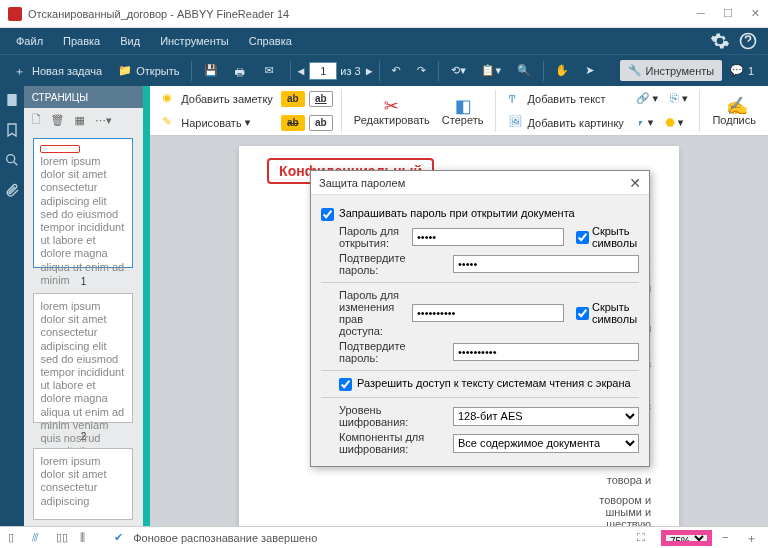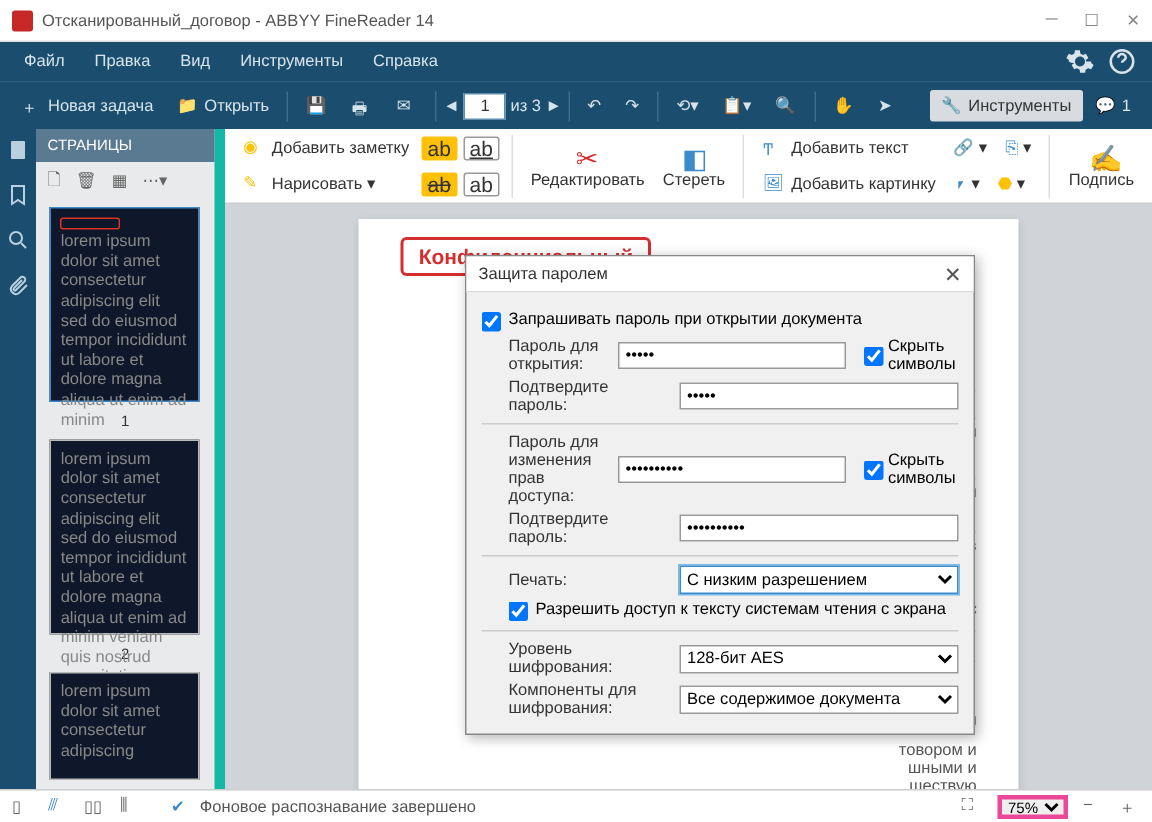--- a/index.html
+++ b/index.html
@@ -21,32 +21,32 @@
 .pagectl input{width:28px;height:18px;text-align:center;border:1px solid #5a8daf;background:#fff;color:#333}
 .toolbar1 .right{margin-left:auto;display:flex;align-items:center}
 .instrbtn{background:#d8dce0;color:#333;padding:4px 8px;display:flex;align-items:center;gap:4px;border-radius:2px}
 .main{display:flex;height:calc(100% - 28px - 26px - 32px - 22px)}
 .leftbar{width:28px;background:#1a4d6e;display:flex;flex-direction:column;align-items:center;padding-top:6px;gap:14px}
 .leftbar .li{width:16px;height:16px;color:#b8d0e0;cursor:pointer;display:flex;align-items:center;justify-content:center}
 .pages{width:148px;background:#e8eaec;border-right:7px solid #14b8a6;display:flex;flex-direction:column}
 .pages-hdr{height:22px;background:#5a7a92;color:#fff;display:flex;align-items:center;padding:0 8px;font-size:10px}
 .pages-tools{height:24px;display:flex;align-items:center;padding:0 8px;gap:10px;color:#666}
 .thumbs{flex:1;overflow:hidden;padding:6px;display:flex;flex-direction:column;gap:6px;align-items:center}
-.thumb{width:100px;height:130px;background:#0f172a;border:1px solid #bbb;position:relative;padding:6px;font-size:5px;color:#888;line-height:1.2}
+.thumb{width:100px;height:130px;background:#ffffff;border:1px solid #bbb;position:relative;padding:6px;font-size:5px;color:#888;line-height:1.2}
 .thumb.sel{border:1px solid #3a8acc}
 .tnum{text-align:center;font-size:10px;color:#333;margin-top:2px}
 .confid{width:40px;height:8px;border:1px solid #d32;border-radius:2px;margin-bottom:2px}
 .content{flex:1;background:#d0d4d8;position:relative;display:flex;flex-direction:column}
 .ribbon{height:50px;background:#fff;border-bottom:1px solid #ccc;display:flex;align-items:center;padding:2px 8px;gap:4px}
 .rgrp{display:flex;flex-direction:column;gap:2px}
 .rrow{display:flex;align-items:center;gap:4px;height:22px}
 .rb{display:flex;align-items:center;gap:3px;padding:2px 4px;cursor:pointer;color:#333;white-space:nowrap}
 .ricon{width:16px;height:16px}
 .rsep{width:1px;height:42px;background:#ddd;margin:0 4px}
-.hbadge{width:24px;height:16px;background:#ffc107;border-radius:2px;display:flex;align-items:center;justify-content:center;font-size:14px;font-weight:normal;color:#333}
+.hbadge{width:24px;height:16px;background:#ffc107;border-radius:2px;display:flex;align-items:center;justify-content:center;font-size:10px;font-weight:bold;color:#333}
 .hbadge.alt{background:#fff;border:1px solid #999}
 .docview{flex:1;overflow:hidden;position:relative;padding:10px 30px}
 .page{width:440px;margin:0 auto;background:#fff;min-height:420px;padding:12px 28px;box-shadow:0 2px 6px rgba(0,0,0,0.15);font-size:9px;color:#555}
 .stamp{display:inline-block;border:2px solid #d32f2f;border-radius:4px;padding:3px 10px;color:#d32f2f;font-weight:bold;font-size:14px;margin-bottom:6px}
 .page .ct{text-align:center;font-weight:bold;margin:4px 0}
 .dialog{position:absolute;left:310px;top:170px;width:340px;background:#f0f0f0;border:1px solid #888;box-shadow:2px 2px 8px rgba(0,0,0,0.3);z-index:100}
 .dlg-title{height:24px;background:#fff;display:flex;align-items:center;padding:0 8px;border-bottom:1px solid #ddd}
 .dlg-title .t{flex:1;color:#333}
 .dlg-title .x{cursor:pointer;color:#555;font-size:14px}
 .dlg-body{padding:8px 10px}
@@ -55,21 +55,21 @@
 .frow{display:flex;align-items:center;margin:3px 0;gap:6px}
 .frow .lbl{width:108px;text-align:left;color:#333}
 .frow input[type=password],.frow input[type=text]{flex:1;height:18px;border:1px solid #999;padding:0 4px;background:#fff}
 .frow .chkr{display:flex;align-items:center;gap:3px;margin-left:6px}
 .frow select{flex:1;height:19px;border:1px solid #999;background:#fff}
 .frow select.hl{border:1px solid #3a8acc;box-shadow:0 0 0 1px #7ab8e8}
 .indent{margin-left:18px}
 .dlg-sep{height:1px;background:#ccc;margin:6px 0}
 .statusbar{height:22px;background:#fff;border-top:1px solid #ccc;display:flex;align-items:center;padding:0 8px;gap:10px;color:#555}
 .statusbar .sp{flex:1}
-.statusbar select{height:16px;border:3px solid #ec4899;font-size:10px}
+.statusbar select{height:16px;border:5px solid #ec4899;font-size:10px}
 .sicon{width:14px;height:14px;color:#666;cursor:pointer}
 svg{width:100%;height:100%}
 </style>
 </head>
 <body>
 
 <div class="titlebar">
   <div class="app-icon"></div>
   <div class="title">Отсканированный_договор - ABBYY FineReader 14</div>
   <div class="winbtns">
@@ -327,24 +327,20 @@
             <span>Скрыть символы</span>
           </div>
         </div>
       <div class="frow">
           <div class="lbl">Подтвердите пароль:</div>
           <input type="password" value="••••••••••" style="">
         </div>
     </div>
     <div class="dlg-sep"></div>
     <div class="indent">
-      <div class="frow">
-          <div class="lbl">Печать:</div>
-          <select class="hl"><option>С низким разрешением</option></select>
-        </div>
       <div class="chk">
           <input type="checkbox" checked="" style="">
           <span>Разрешить доступ к тексту системам чтения с экрана</span>
         </div>
     </div>
     <div class="dlg-sep"></div>
     <div class="indent">
       <div class="frow">
           <div class="lbl">Уровень шифрования:</div>
           <select><option>128-бит AES</option></select>

